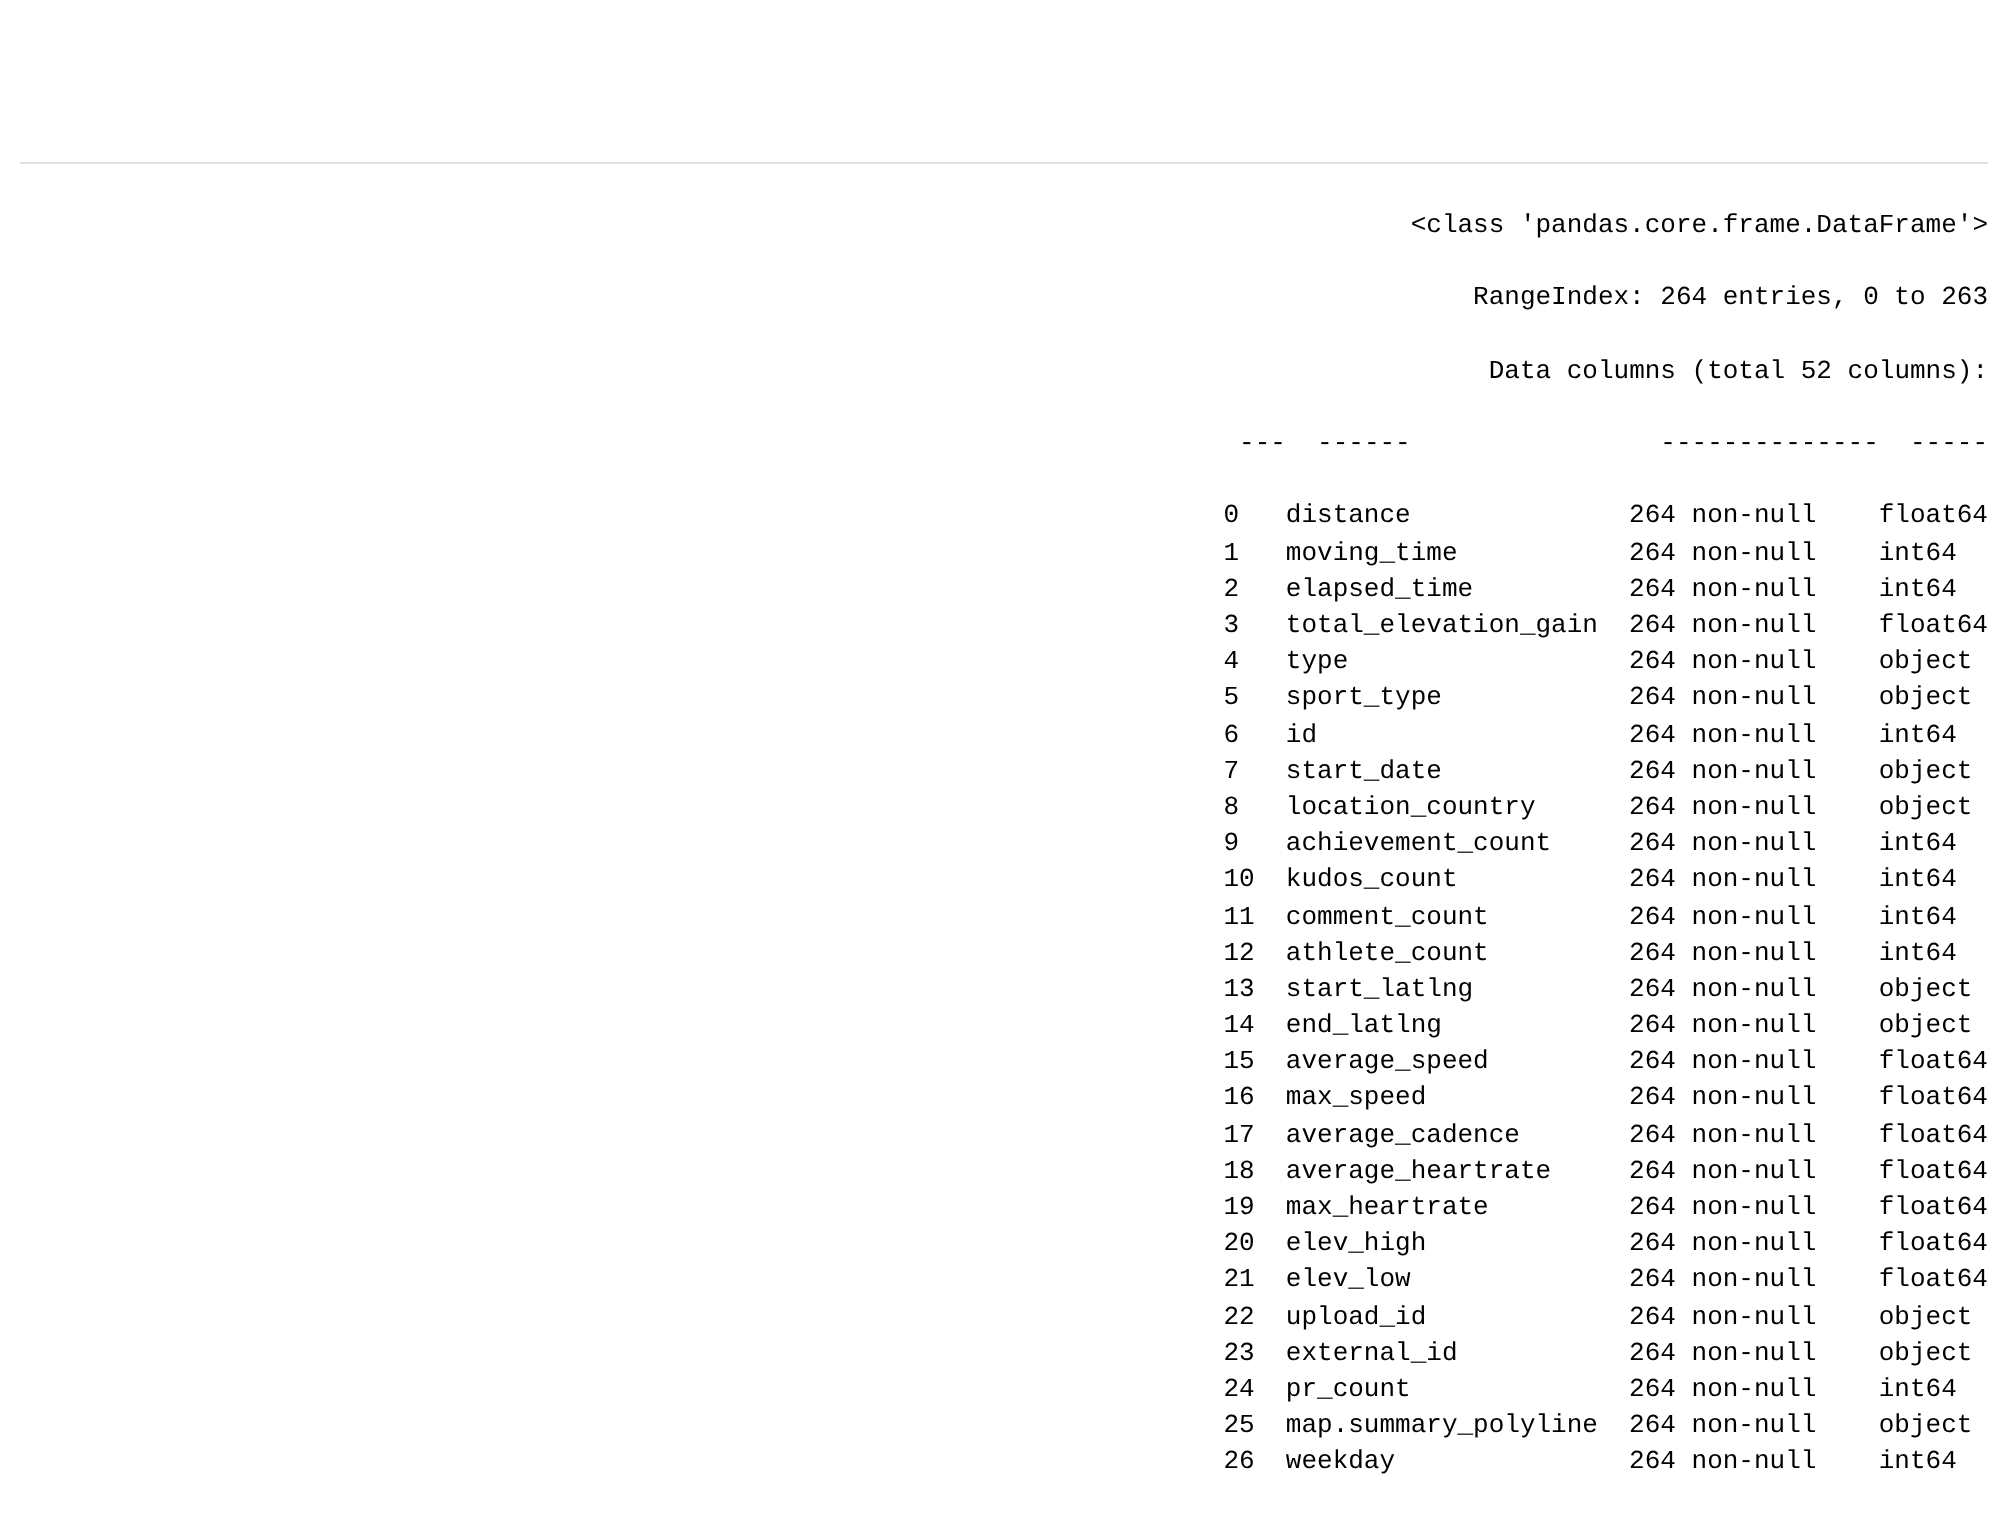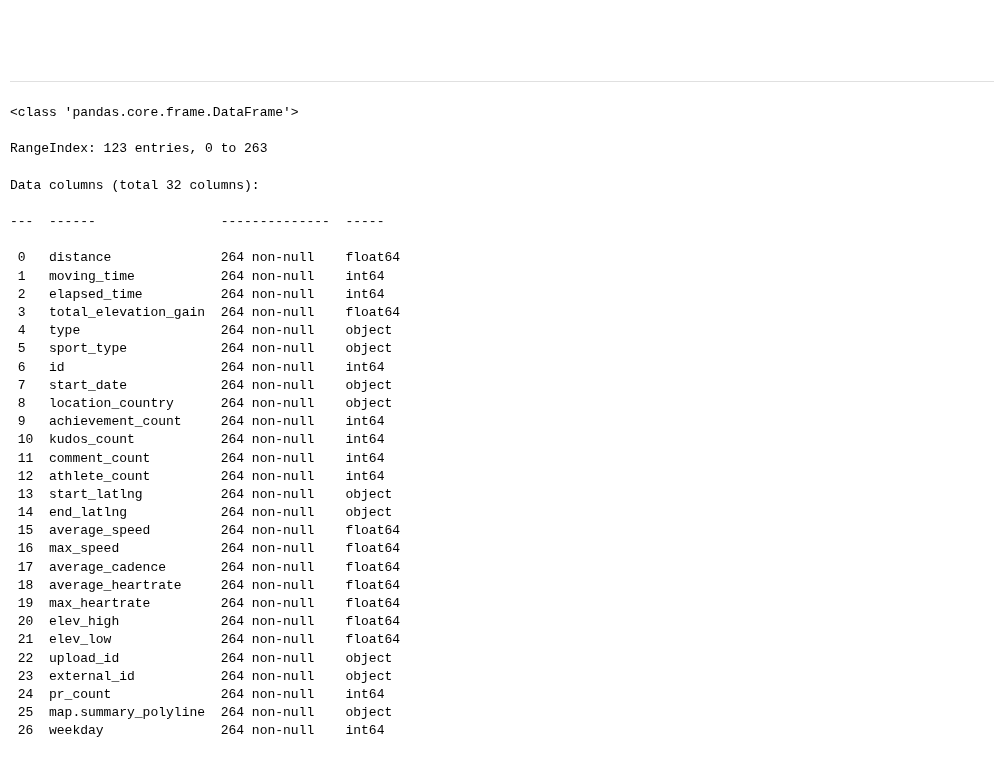--- a/index.html
+++ b/index.html
@@ -15,31 +15,32 @@
       color: #000000;
       padding: 8px 10px;
       white-space: pre;
     }
     .output-cell {
       border-top: 1px solid #e0e0e0;
       padding-top: 4px;
     }
     .line {
       display: block;
+      text-align: right;
     }
   </style>
 </head>
 <body>
 
 
 
 <div class="output-cell">
 <span class="line">&lt;class 'pandas.core.frame.DataFrame'&gt;</span>
-<span class="line">RangeIndex: 123 entries, 0 to 263</span>
-<span class="line">Data columns (total 32 columns):</span>
+<span class="line">RangeIndex: 264 entries, 0 to 263</span>
+<span class="line">Data columns (total 52 columns):</span>
 <span class="line" id="col-divider">---  ------                --------------  -----</span>
 <div id="col-rows"><span class="line"> 0   distance              264 non-null    float64</span><span class="line"> 1   moving_time           264 non-null    int64  </span><span class="line"> 2   elapsed_time          264 non-null    int64  </span><span class="line"> 3   total_elevation_gain  264 non-null    float64</span><span class="line"> 4   type                  264 non-null    object </span><span class="line"> 5   sport_type            264 non-null    object </span><span class="line"> 6   id                    264 non-null    int64  </span><span class="line"> 7   start_date            264 non-null    object </span><span class="line"> 8   location_country      264 non-null    object </span><span class="line"> 9   achievement_count     264 non-null    int64  </span><span class="line"> 10  kudos_count           264 non-null    int64  </span><span class="line"> 11  comment_count         264 non-null    int64  </span><span class="line"> 12  athlete_count         264 non-null    int64  </span><span class="line"> 13  start_latlng          264 non-null    object </span><span class="line"> 14  end_latlng            264 non-null    object </span><span class="line"> 15  average_speed         264 non-null    float64</span><span class="line"> 16  max_speed             264 non-null    float64</span><span class="line"> 17  average_cadence       264 non-null    float64</span><span class="line"> 18  average_heartrate     264 non-null    float64</span><span class="line"> 19  max_heartrate         264 non-null    float64</span><span class="line"> 20  elev_high             264 non-null    float64</span><span class="line"> 21  elev_low              264 non-null    float64</span><span class="line"> 22  upload_id             264 non-null    object </span><span class="line"> 23  external_id           264 non-null    object </span><span class="line"> 24  pr_count              264 non-null    int64  </span><span class="line"> 25  map.summary_polyline  264 non-null    object </span><span class="line"> 26  weekday               264 non-null    int64  </span></div>
 
 
 </div>
 
 
 
 
 </body></html>

